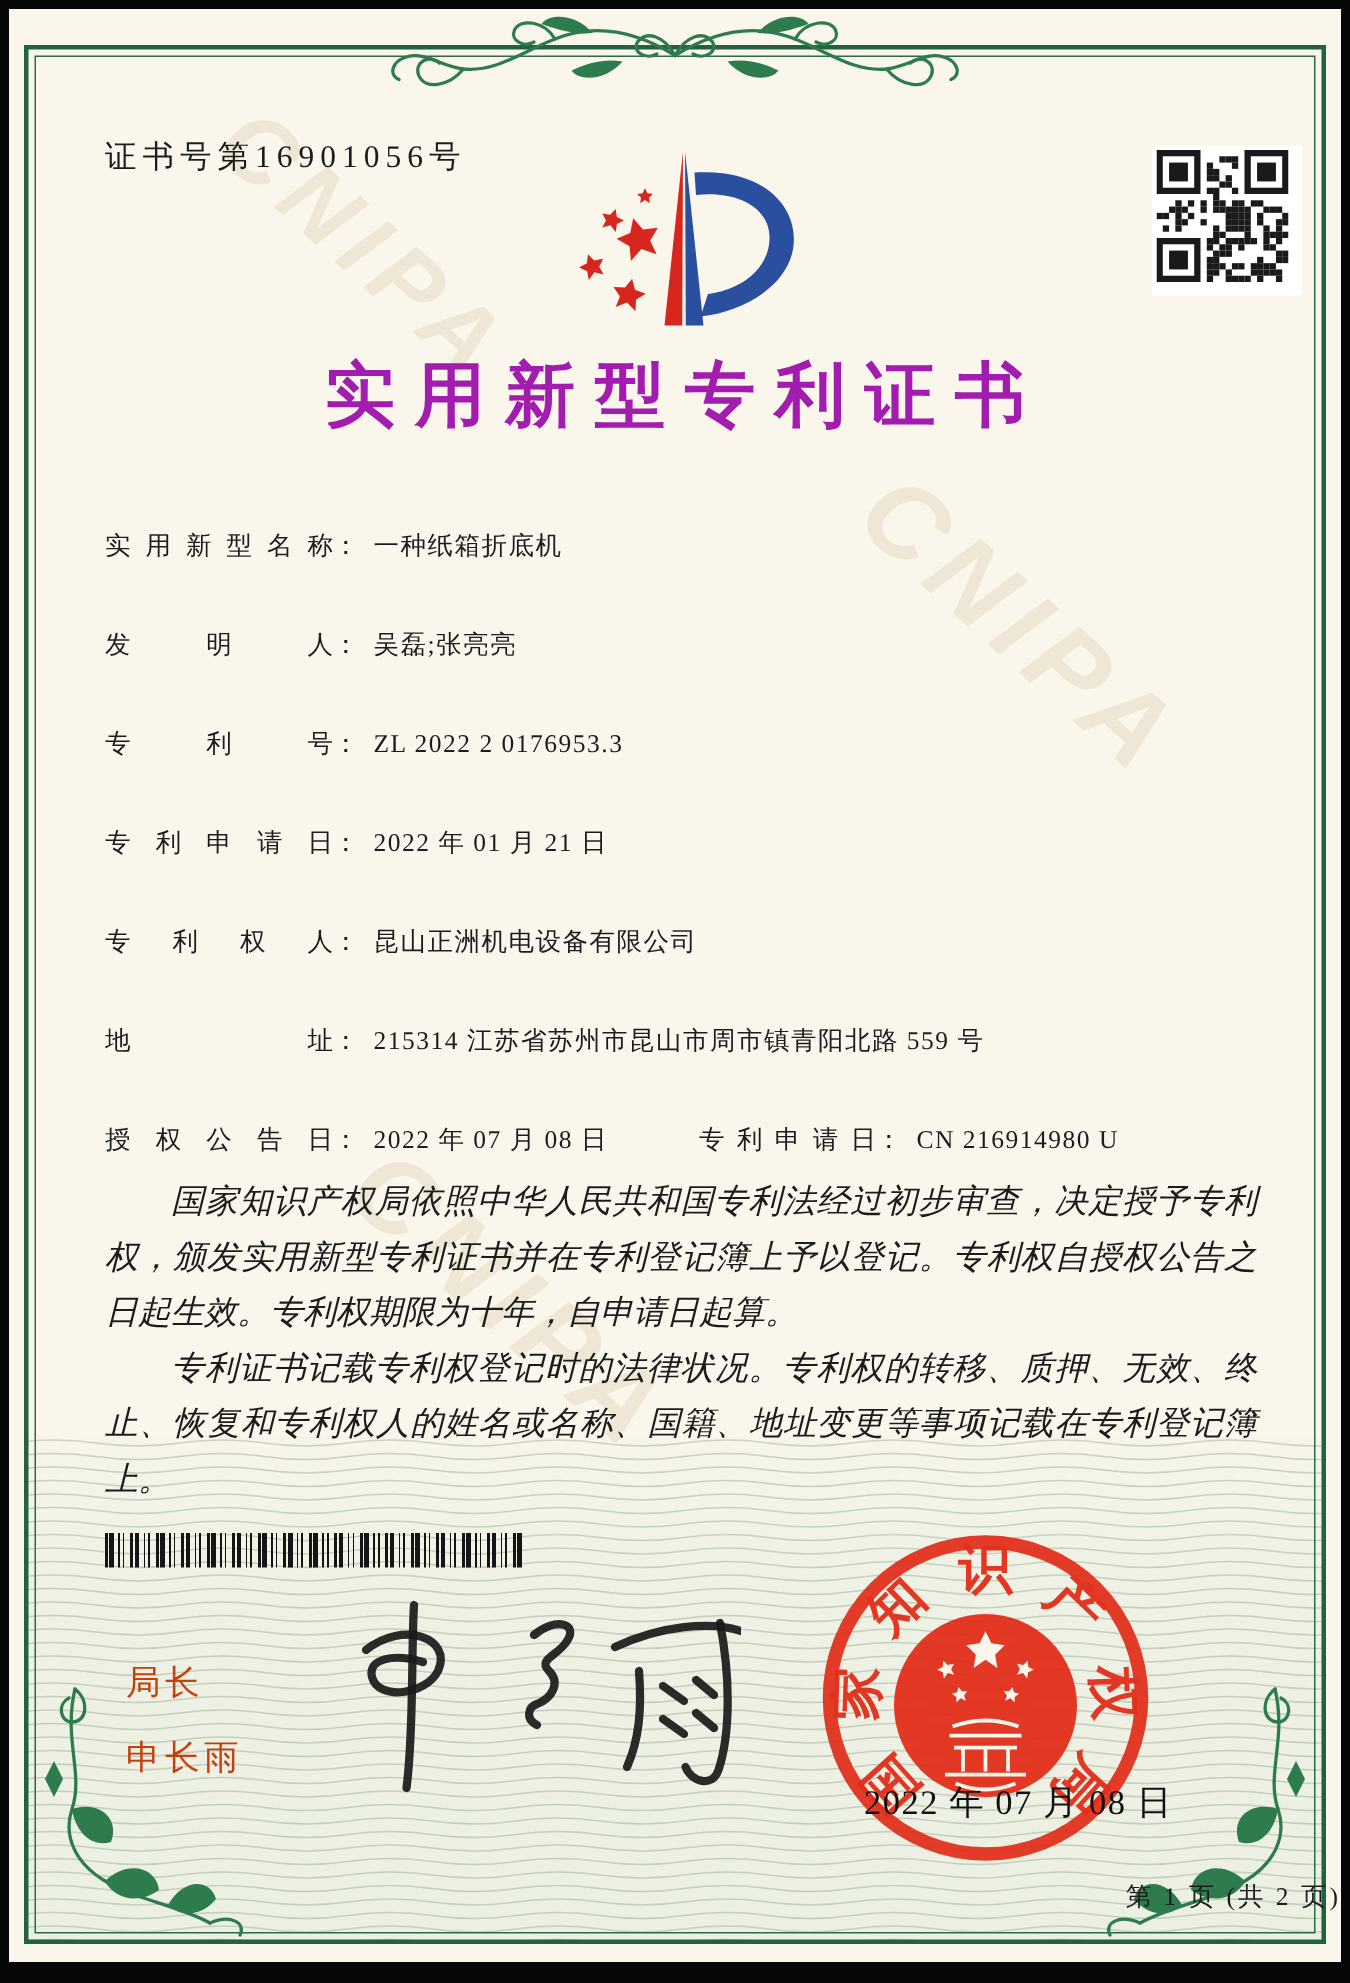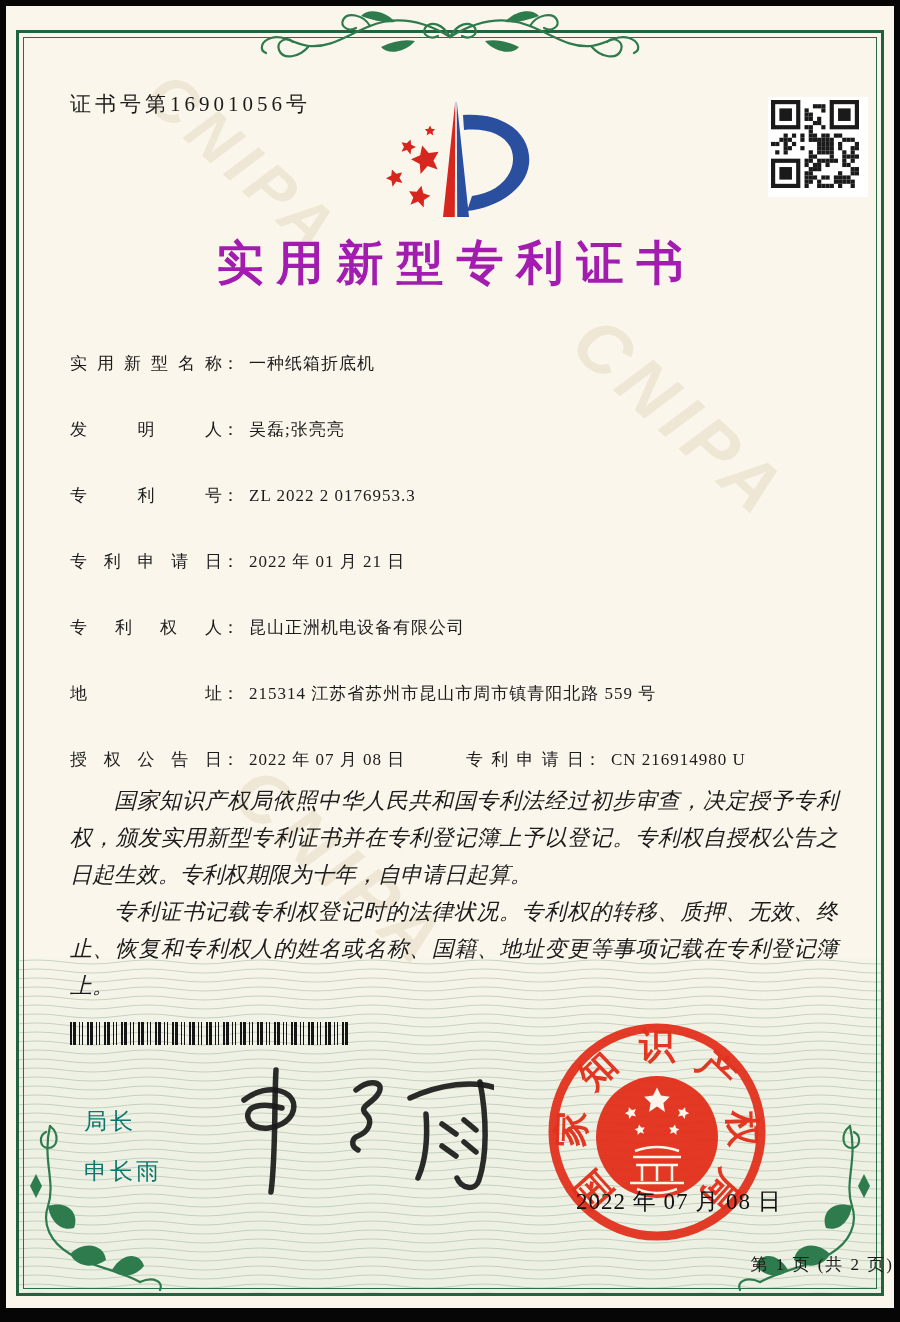--- a/index.html
+++ b/index.html
@@ -74,21 +74,21 @@
   .barcode{
     position:absolute;left:64px;top:1016px;width:278px;height:23px;z-index:3;
     background:repeating-linear-gradient(90deg,
       #151515 0 2px,transparent 2px 3px,
       #151515 3px 6px,transparent 6px 9px,
       #151515 9px 10px,transparent 10px 12px,
       #151515 12px 13px,transparent 13px 17px);
   }
   
   .officer{position:absolute;left:78px;z-index:3;font-size:23px;
-    font-family:"Liberation Sans","DejaVu Sans",sans-serif;color:#0f766e;letter-spacing:3px;text-align:center;}
+    font-family:"Liberation Sans","DejaVu Sans",sans-serif;color:#c2410c;letter-spacing:3px;text-align:center;}
   .officer.t1{top:1100px;} .officer.t2{top:1150px;}
   .signature{position:absolute;left:208px;top:1054px;z-index:3;}
   .signature path{fill:none;stroke:#191919;stroke-width:5.5;stroke-linecap:round;stroke-linejoin:round;opacity:.92;}
   
   .seal{position:absolute;left:526px;top:1001px;z-index:3;}
   .seal-ring{fill:none;stroke:#e1301c;stroke-width:9;opacity:.95;}
   .seal text{font-size:36px;font-weight:700;fill:#e1301c;
     font-family:"Liberation Serif","DejaVu Serif",serif;
     text-anchor:middle;dominant-baseline:middle;opacity:.96;}
   .emblem-red{fill:#e1301c;opacity:.96;}

